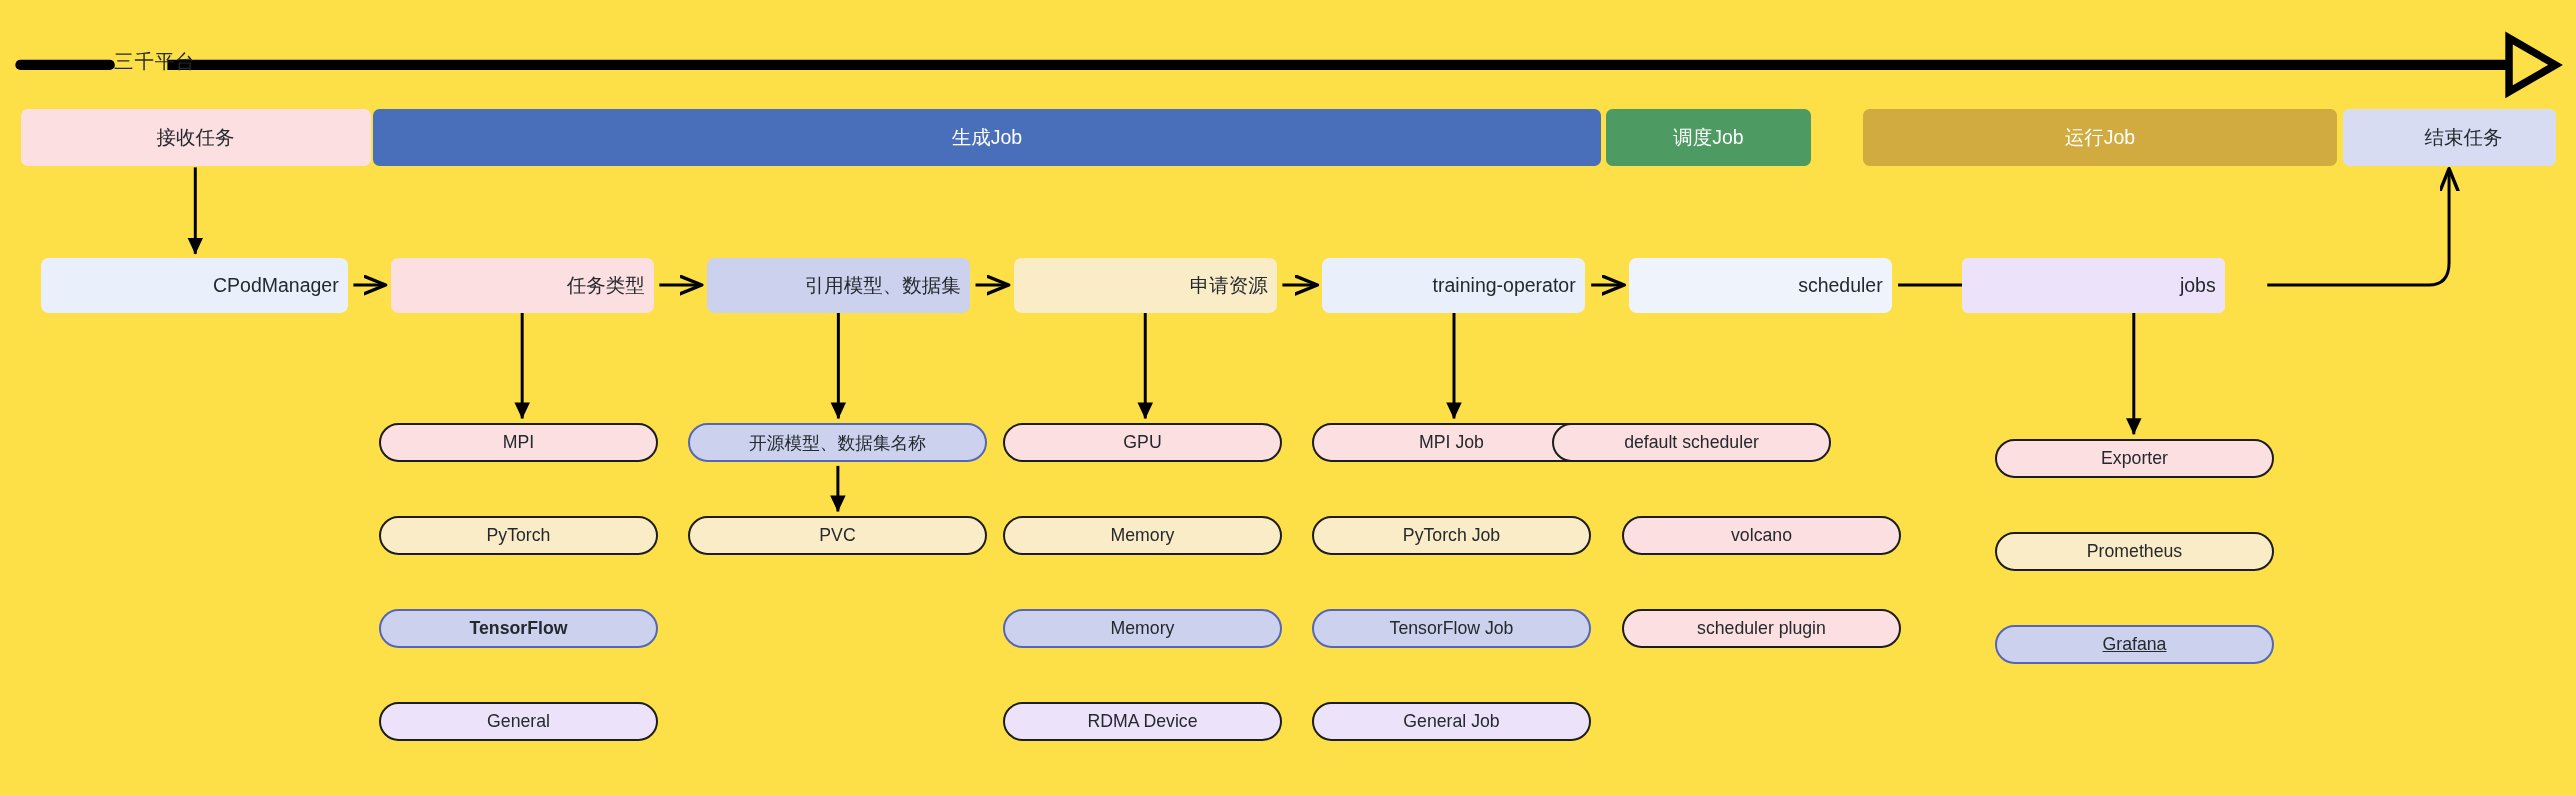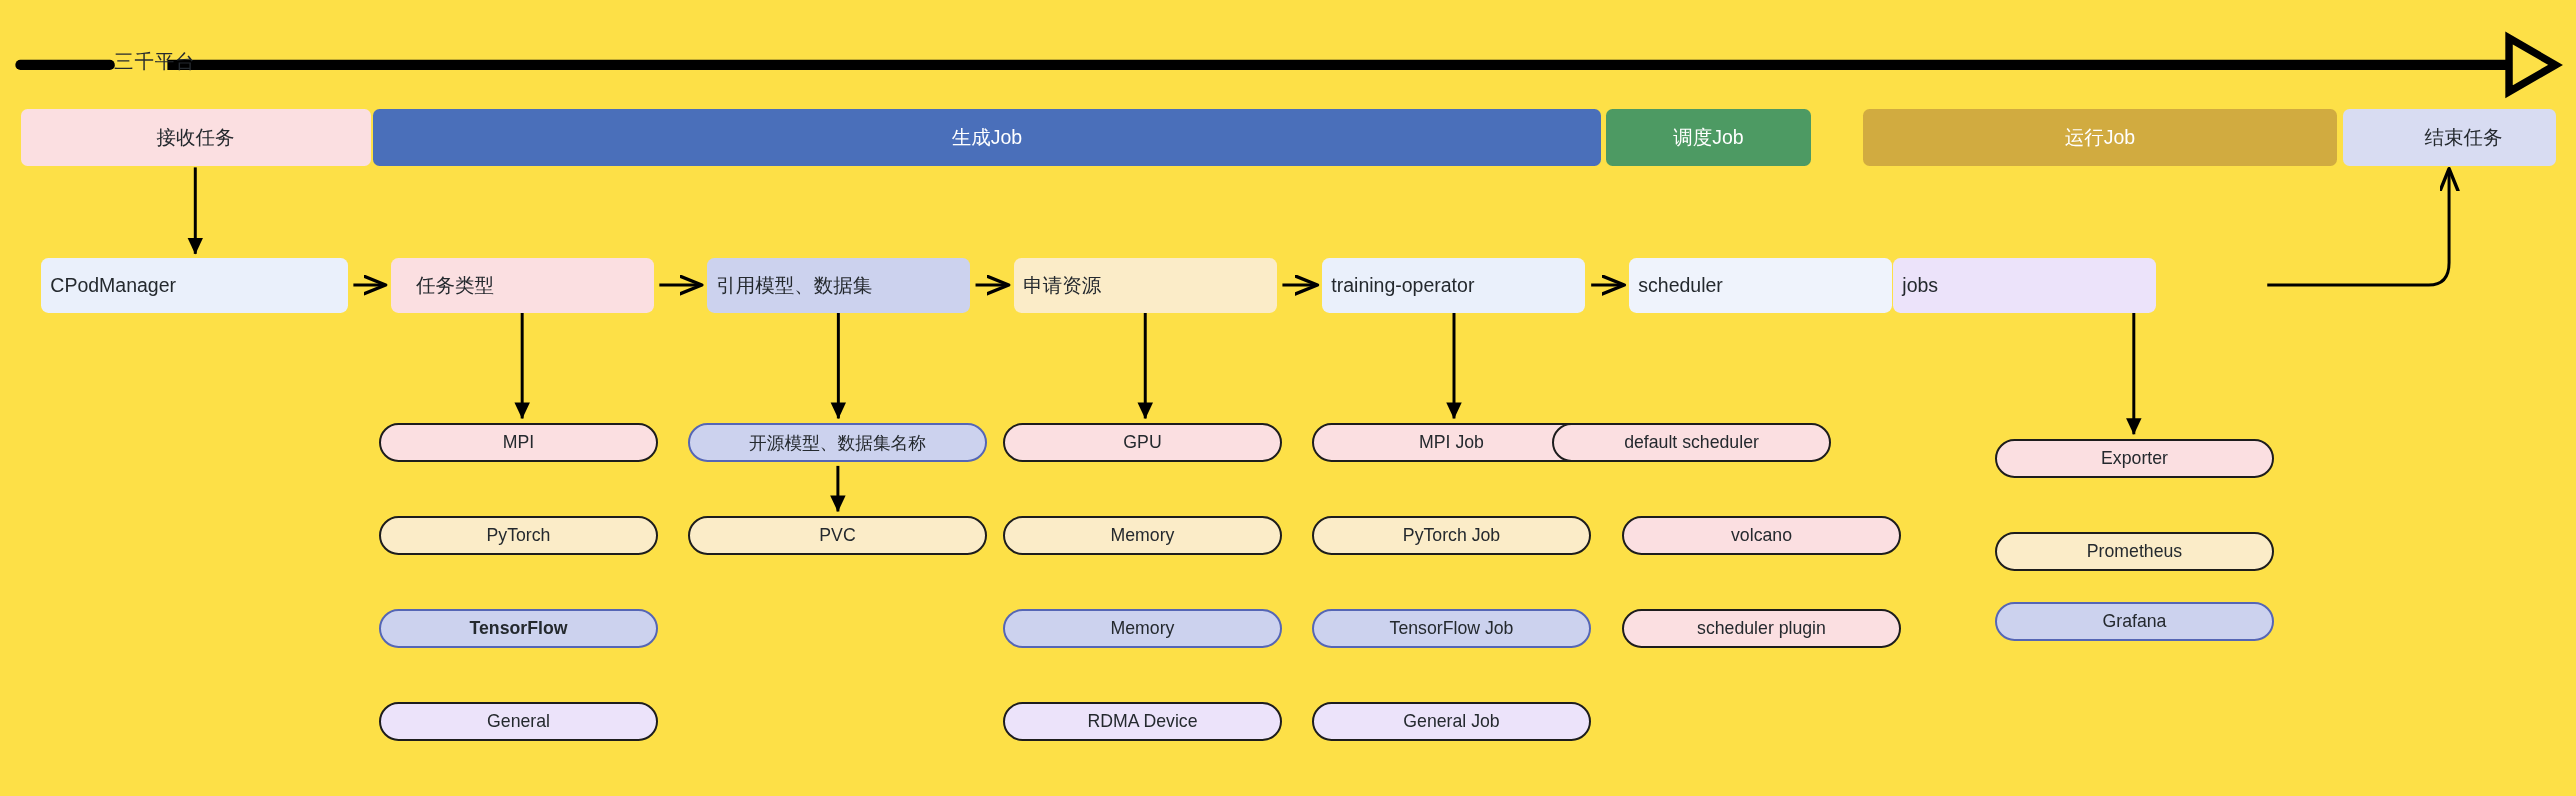--- a/index.html
+++ b/index.html
@@ -48,21 +48,21 @@
     box-sizing: border-box;
   }
 
   
   .node {
     position: absolute;
     height: 55px;
     border-radius: 7.4px;
     display: flex;
     align-items: center;
-    justify-content: flex-start;
+    justify-content: flex-end;
     font-size: 19.5px;
     color: #24292e;
     box-sizing: border-box;
     text-align: center;
     padding: 0 9.3px;
   }
 
   
   .pill {
     position: absolute;
@@ -159,21 +159,21 @@
       </div>
       <div class="node" style="left: 1014px; top: 258px; width: 263px; background: rgb(251, 236, 200);">
         <span>申请资源</span>
       </div>
       <div class="node" style="left: 1322px; top: 258px; width: 263px; background: rgb(234, 240, 251);">
         <span>training-operator</span>
       </div>
       <div class="node" style="left: 1629px; top: 258px; width: 263px; background: rgb(239, 243, 252);">
         <span>scheduler</span>
       </div>
-      <div class="node" style="left: 1893px; top: 258px; width: 263px; background: rgb(236, 227, 250);">
+      <div class="node" style="left: 1962px; top: 258px; width: 263px; background: rgb(236, 227, 250); border-radius: 6px;">
         <span>jobs</span>
       </div>
     </div>
 
   <div id="columns-layer">
       <div class="pill" style="left: 379px; top: 423px; width: 279px; background: rgb(251, 223, 225);">
         <span>MPI</span>
       </div>
       <div class="pill" style="left: 379px; top: 516px; width: 279px; background: rgb(251, 236, 200);">
         <span>PyTorch</span>
@@ -222,19 +222,19 @@
       </div>
       <div class="pill" style="left: 1622px; top: 609px; width: 279px; background: rgb(251, 223, 225);">
         <span>scheduler plugin</span>
       </div>
       <div class="pill" style="left: 1995px; top: 439px; width: 279px; background: rgb(251, 223, 225);">
         <span>Exporter</span>
       </div>
       <div class="pill" style="left: 1995px; top: 532px; width: 279px; background: rgb(251, 236, 200);">
         <span>Prometheus</span>
       </div>
-      <div class="pill blueborder" style="left: 1995px; top: 602px; width: 279px; background: rgb(204, 210, 238);">
+      <div class="pill blueborder" style="left: 1995px; top: 625px; width: 279px; background: rgb(204, 210, 238); text-decoration: underline;">
         <span>Grafana</span>
       </div>
     </div>
 
 </div>
 
 
 </body></html>

